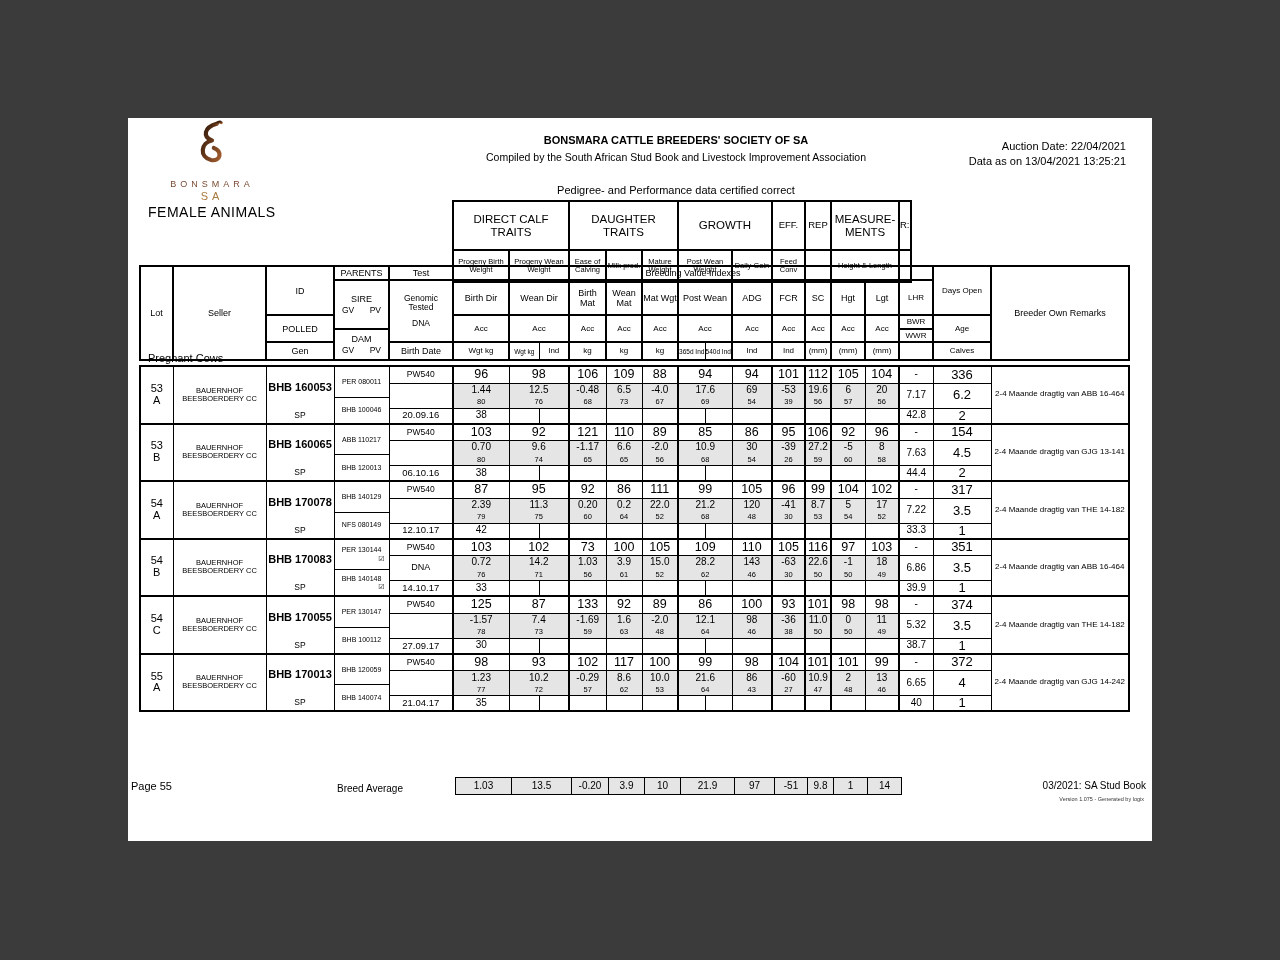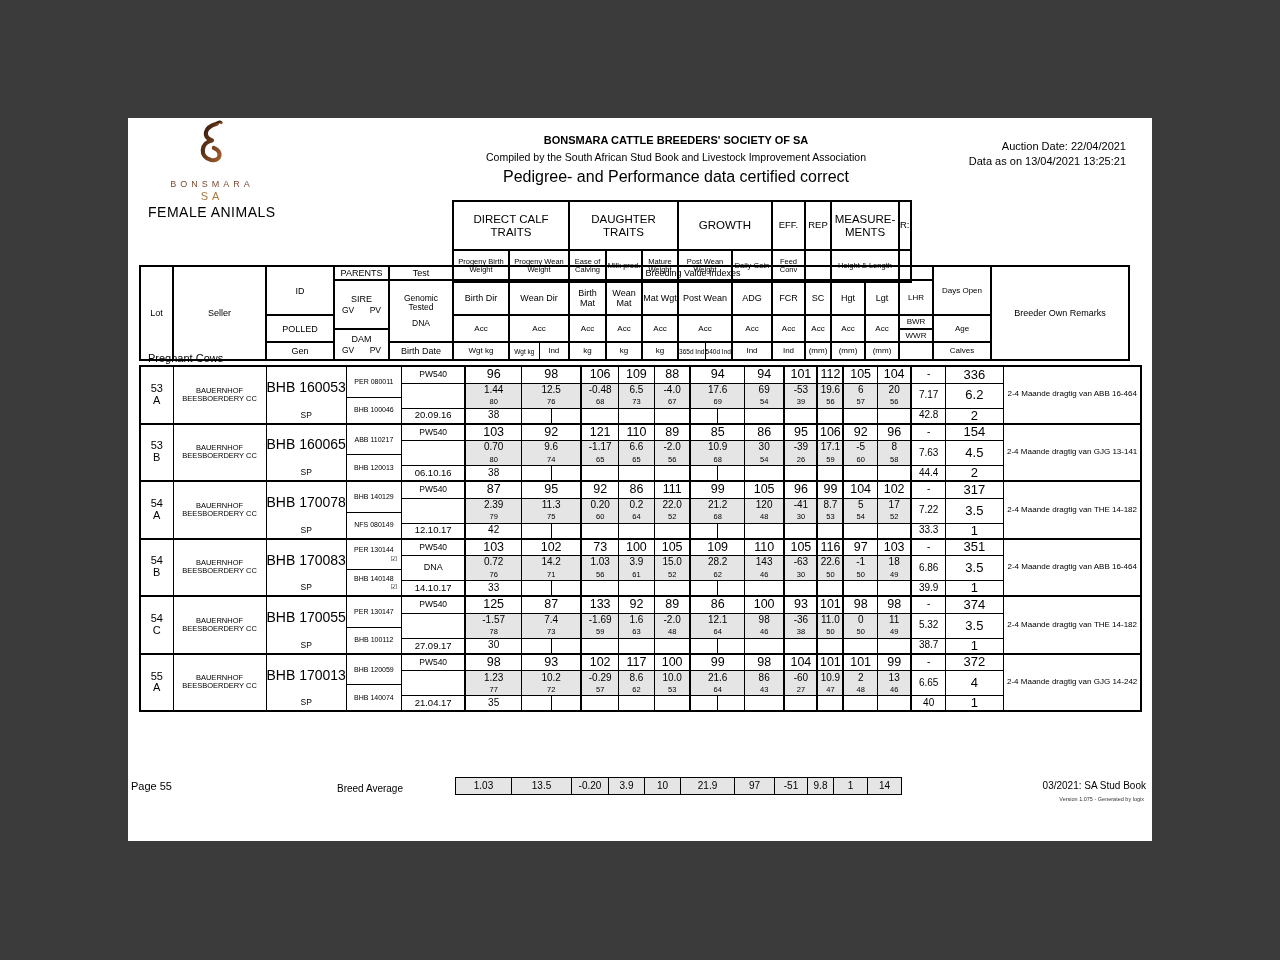--- a/index.html
+++ b/index.html
@@ -6,21 +6,21 @@
   .stage{position:relative;width:1280px;height:960px;background:#3b3b3b;overflow:hidden;font-family:"Liberation Sans",sans-serif;}
   .page{position:absolute;left:128px;top:118px;width:1024px;height:723px;background:#ffffff;}
   .abs{position:absolute;}
   .logo{left:28px;top:2px;width:112px;text-align:center;}
   .brand{font-size:9px;letter-spacing:4px;color:#7a4a33;margin-top:1px;}
   .brand-sa{font-size:11px;letter-spacing:4px;color:#a8793c;margin-top:1px;}
   .female{left:20px;top:86px;font-size:14px;letter-spacing:0.5px;color:#000;}
   .titleblk{left:338px;top:16px;width:420px;text-align:center;color:#000;}
   .title{font-size:11px;font-weight:bold;}
   .sub1{font-size:10.5px;margin-top:5px;}
-  .sub2{font-size:16px;margin-top:5px;}
+  .sub2{font-size:11px;margin-top:21px;}
   .dates{right:26px;top:21px;text-align:right;font-size:11px;line-height:15px;color:#000;}
   .preg{left:20px;top:234px;font-size:11px;color:#000;}
   .pageno{left:3px;top:662px;font-size:11px;color:#000;}
   .avg-label{left:209px;top:665px;font-size:10px;color:#000;}
   .sbook{right:6px;top:662px;font-size:10px;color:#000;}
   .version{right:8px;top:678px;font-size:5.5px;color:#333;}
 
   .t{border-collapse:collapse;table-layout:fixed;}
   .t td{border:1px solid #000;padding:0;text-align:center;vertical-align:middle;color:#000;overflow:hidden;line-height:1.08;white-space:nowrap;}
 
@@ -47,21 +47,21 @@
   .data .nbb{border-bottom-width:0;}
   .data .ntb{border-top-width:0;}
   .gray{background:#e5e5e5;}
   .idx{font-size:12.5px;}
   .bv{font-size:10px;}
   .acc{font-size:7.5px;}
   .n10{font-size:10px;}
   .n95{font-size:13px;margin-top:6px;}
   .lot{font-size:11px;line-height:12px;}
   .seller{font-size:7.5px;line-height:9px;}
-  .aid{font-size:14px;}
+  .aid{font-size:11px;font-weight:bold;}
   .pcell{font-size:7px;vertical-align:top;padding-top:2px;line-height:8px;}
   .pcell .chk{font-size:7px;text-align:right;padding-right:4px;margin-top:1px;}
   .testc{font-size:8.5px;}
   .dnac{font-size:9px;}
   .bdate{font-size:9.5px;}
   .remark{font-size:8px;line-height:9.5px;padding:0 10px;white-space:normal;}
 
   table.avg{left:327px;top:659px;border:1px solid #000;}
   .avg td{height:16px;font-size:10px;background:#e5e5e5;}
 </style>
@@ -388,21 +388,21 @@
           <tr style="height: 14px;">
             <td class="dnac" rowspan="2"></td>
             <td class="bv gray nbb bl2">0.70</td>
             <td class="bv gray nbb" colspan="2">9.6</td>
             <td class="bv gray nbb bl2">-1.17</td>
             <td class="bv gray nbb">6.6</td>
             <td class="bv gray nbb">-2.0</td>
             <td class="bv gray nbb bl2" colspan="2">10.9</td>
             <td class="bv gray nbb">30</td>
             <td class="bv gray nbb bl2">-39</td>
-            <td class="bv gray nbb bl2">17.1</td>
+            <td class="bv gray nbb bl2">27.2</td>
             <td class="bv gray nbb bl2">-5</td>
             <td class="bv gray nbb">8</td>
             <td class="n10 bl2" rowspan="2">7.63</td>
             <td class="n95" rowspan="2">4.5</td>
           </tr>
           <tr style="height: 11px;">
             <td class="pcell" rowspan="2">
               <div class="pid">BHB 120013</div>
             </td>
             <td class="acc gray ntb bl2">80</td>

